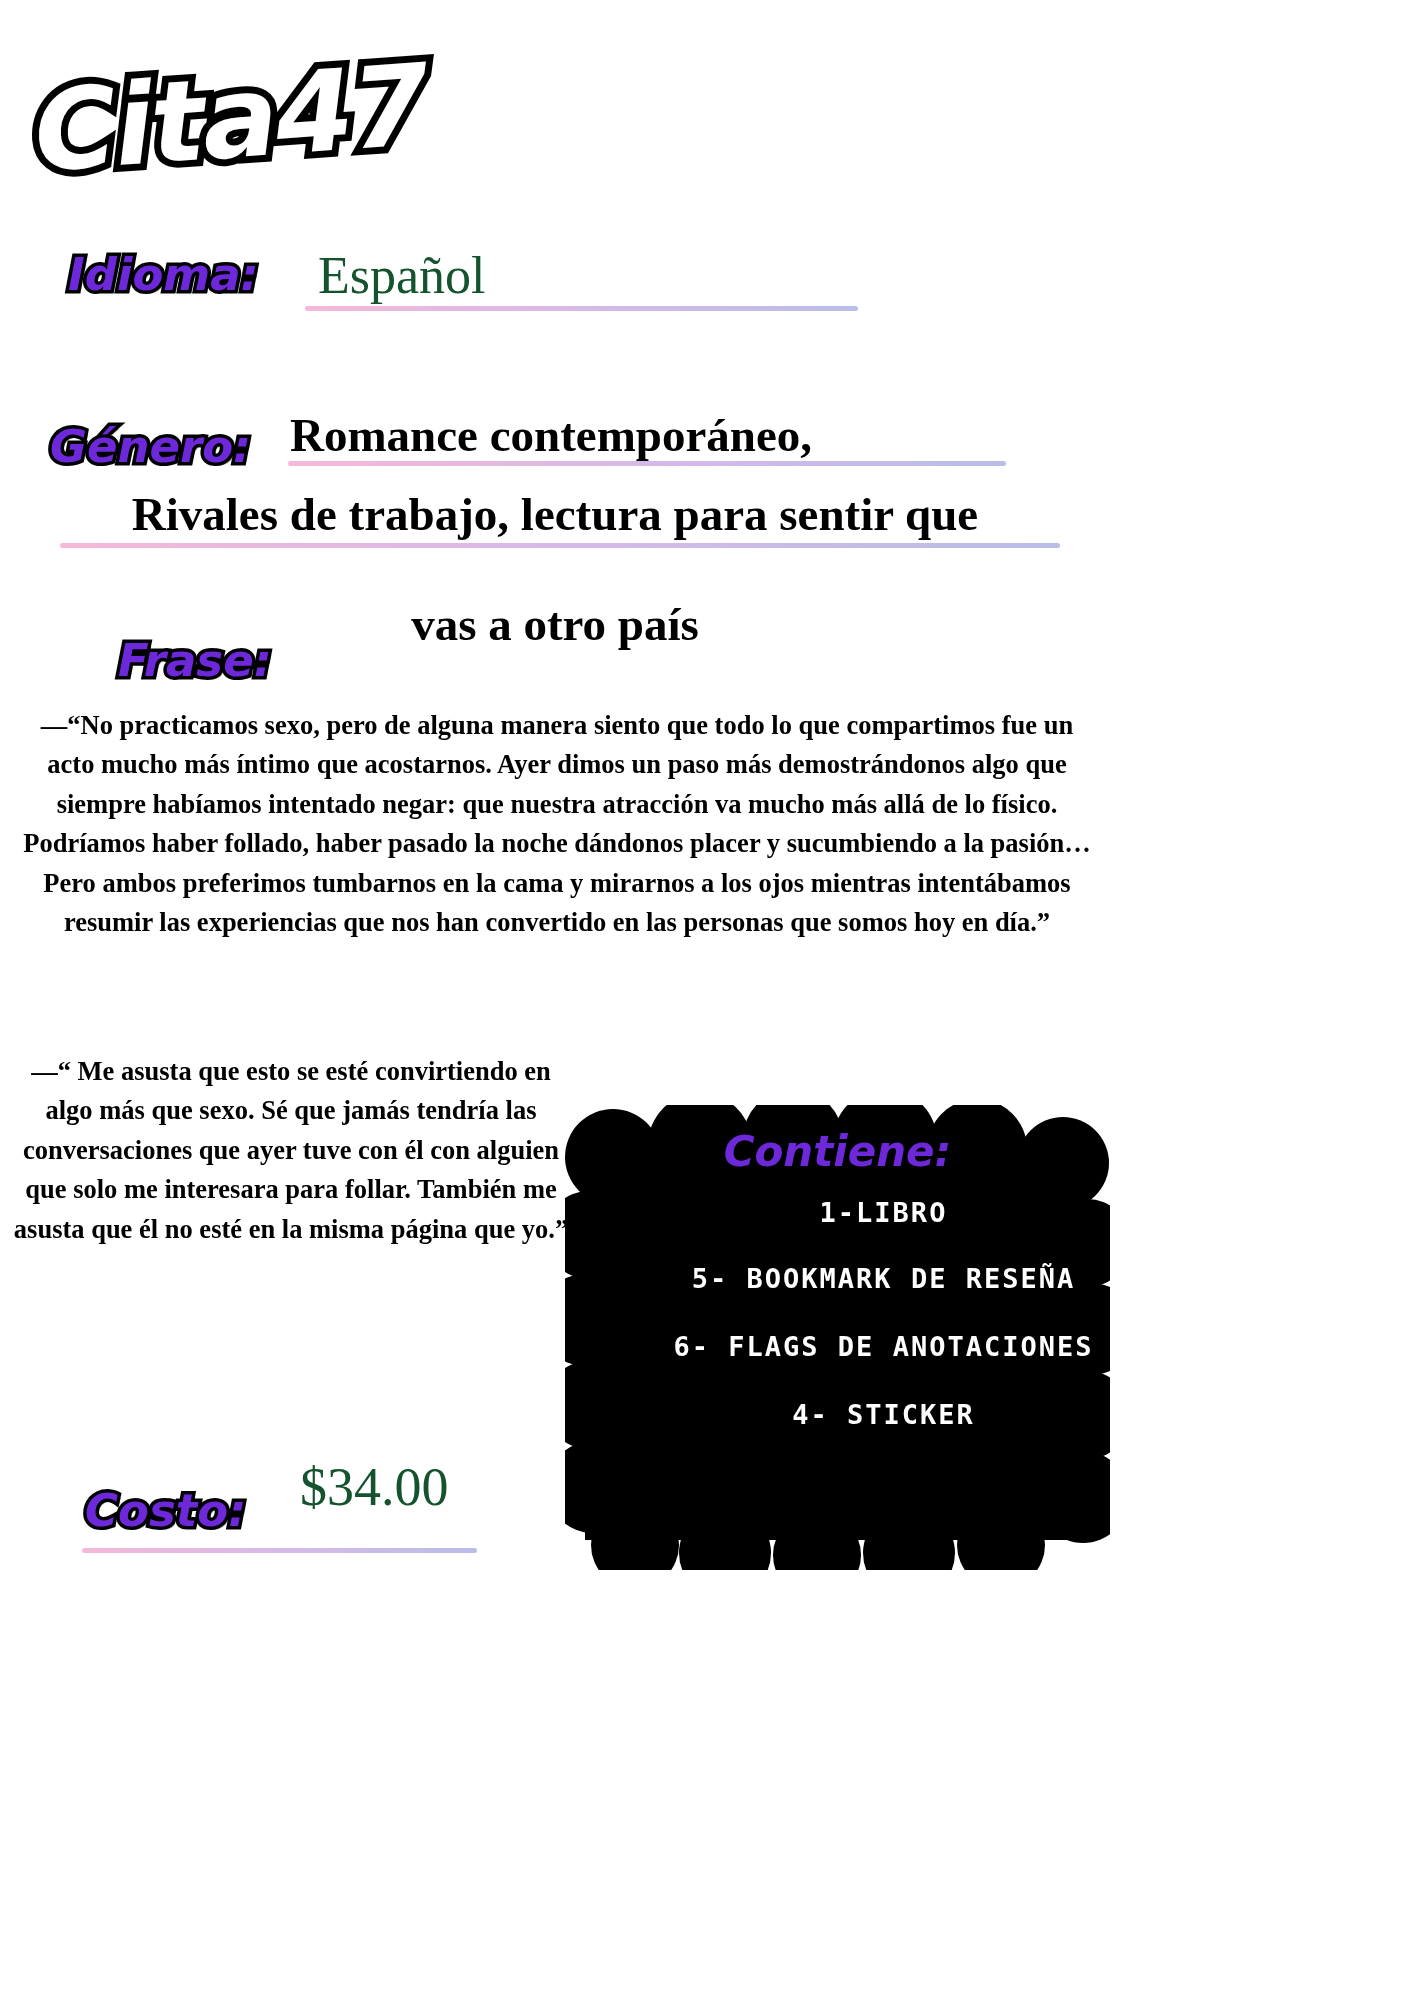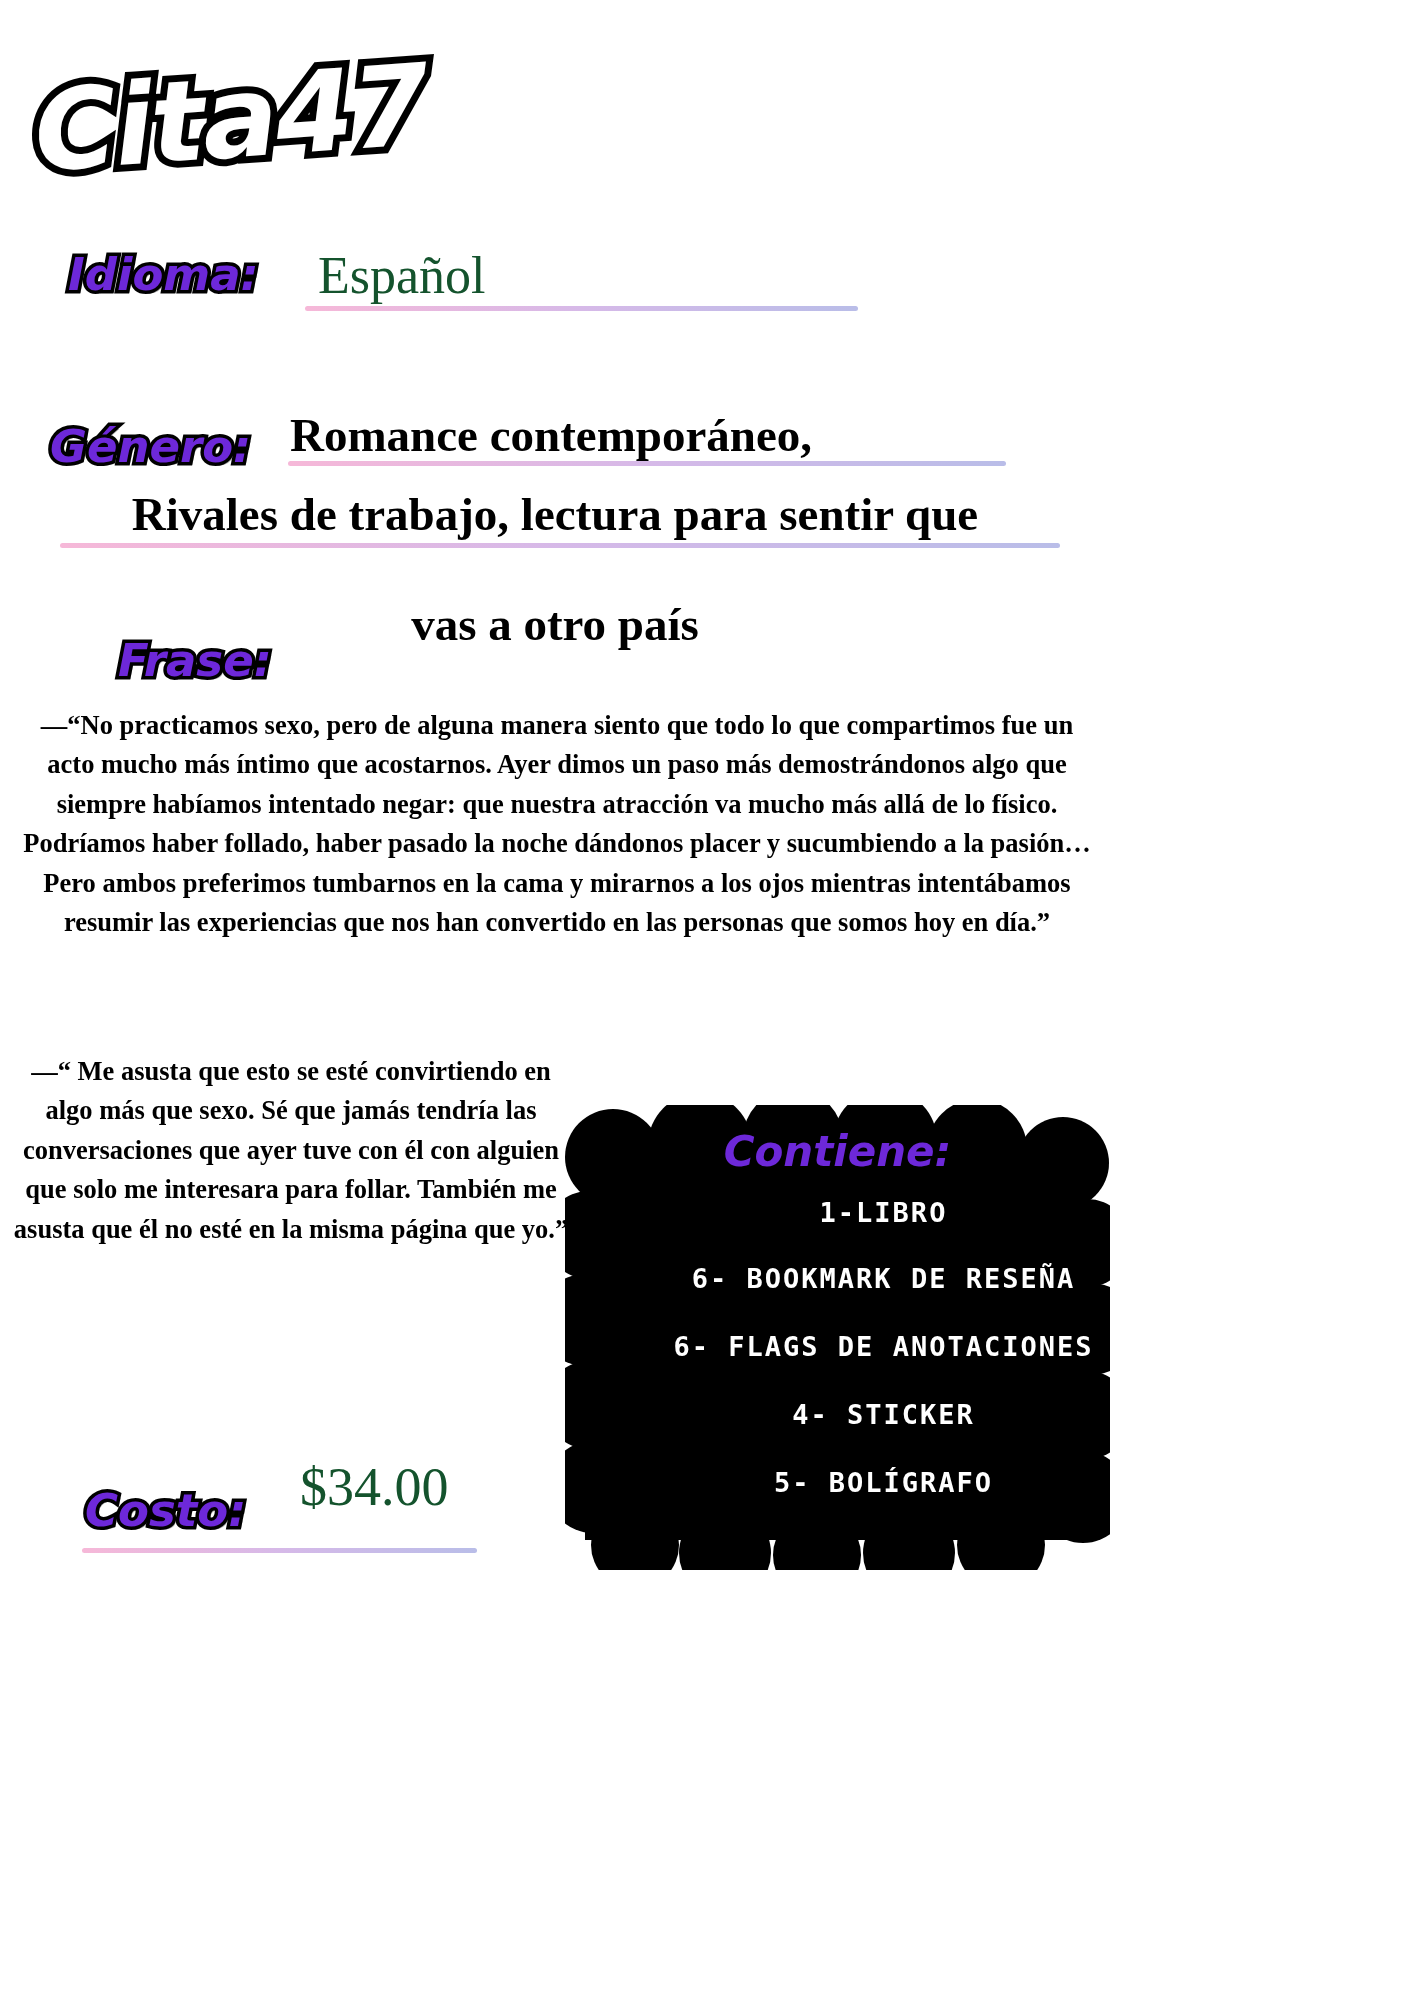--- a/index.html
+++ b/index.html
@@ -262,22 +262,21 @@
       <circle cx="70" cy="440" r="44"></circle>
       <circle cx="160" cy="448" r="46"></circle>
       <circle cx="252" cy="450" r="44"></circle>
       <circle cx="344" cy="448" r="46"></circle>
       <circle cx="436" cy="440" r="44"></circle>
     </g>
   </svg>
   <div id="contiene-content">
     <div id="contiene-title" class="sticker">Contiene:</div>
     <div id="c-item-0" class="contiene-item">1-LIBRO</div>
-    <div id="c-item-1" class="contiene-item">6- BOOKMARK DE RESEÑA</div>
+    <div id="c-item-1" class="contiene-item">5- BOOKMARK DE RESEÑA</div>
     <div id="c-item-2" class="contiene-item">6- FLAGS DE ANOTACIONES</div>
     <div id="c-item-3" class="contiene-item">4- STICKER</div>
-    <div id="c-item-4" class="contiene-item">5- BOLÍGRAFO</div>
   </div>
 </div>
 
 <div id="costo-label" class="sticker">Costo:</div>
 <div id="costo-value" class="field-value">$34.00</div>
 <div id="costo-rule" class="rule"></div>
 
 </body></html>

